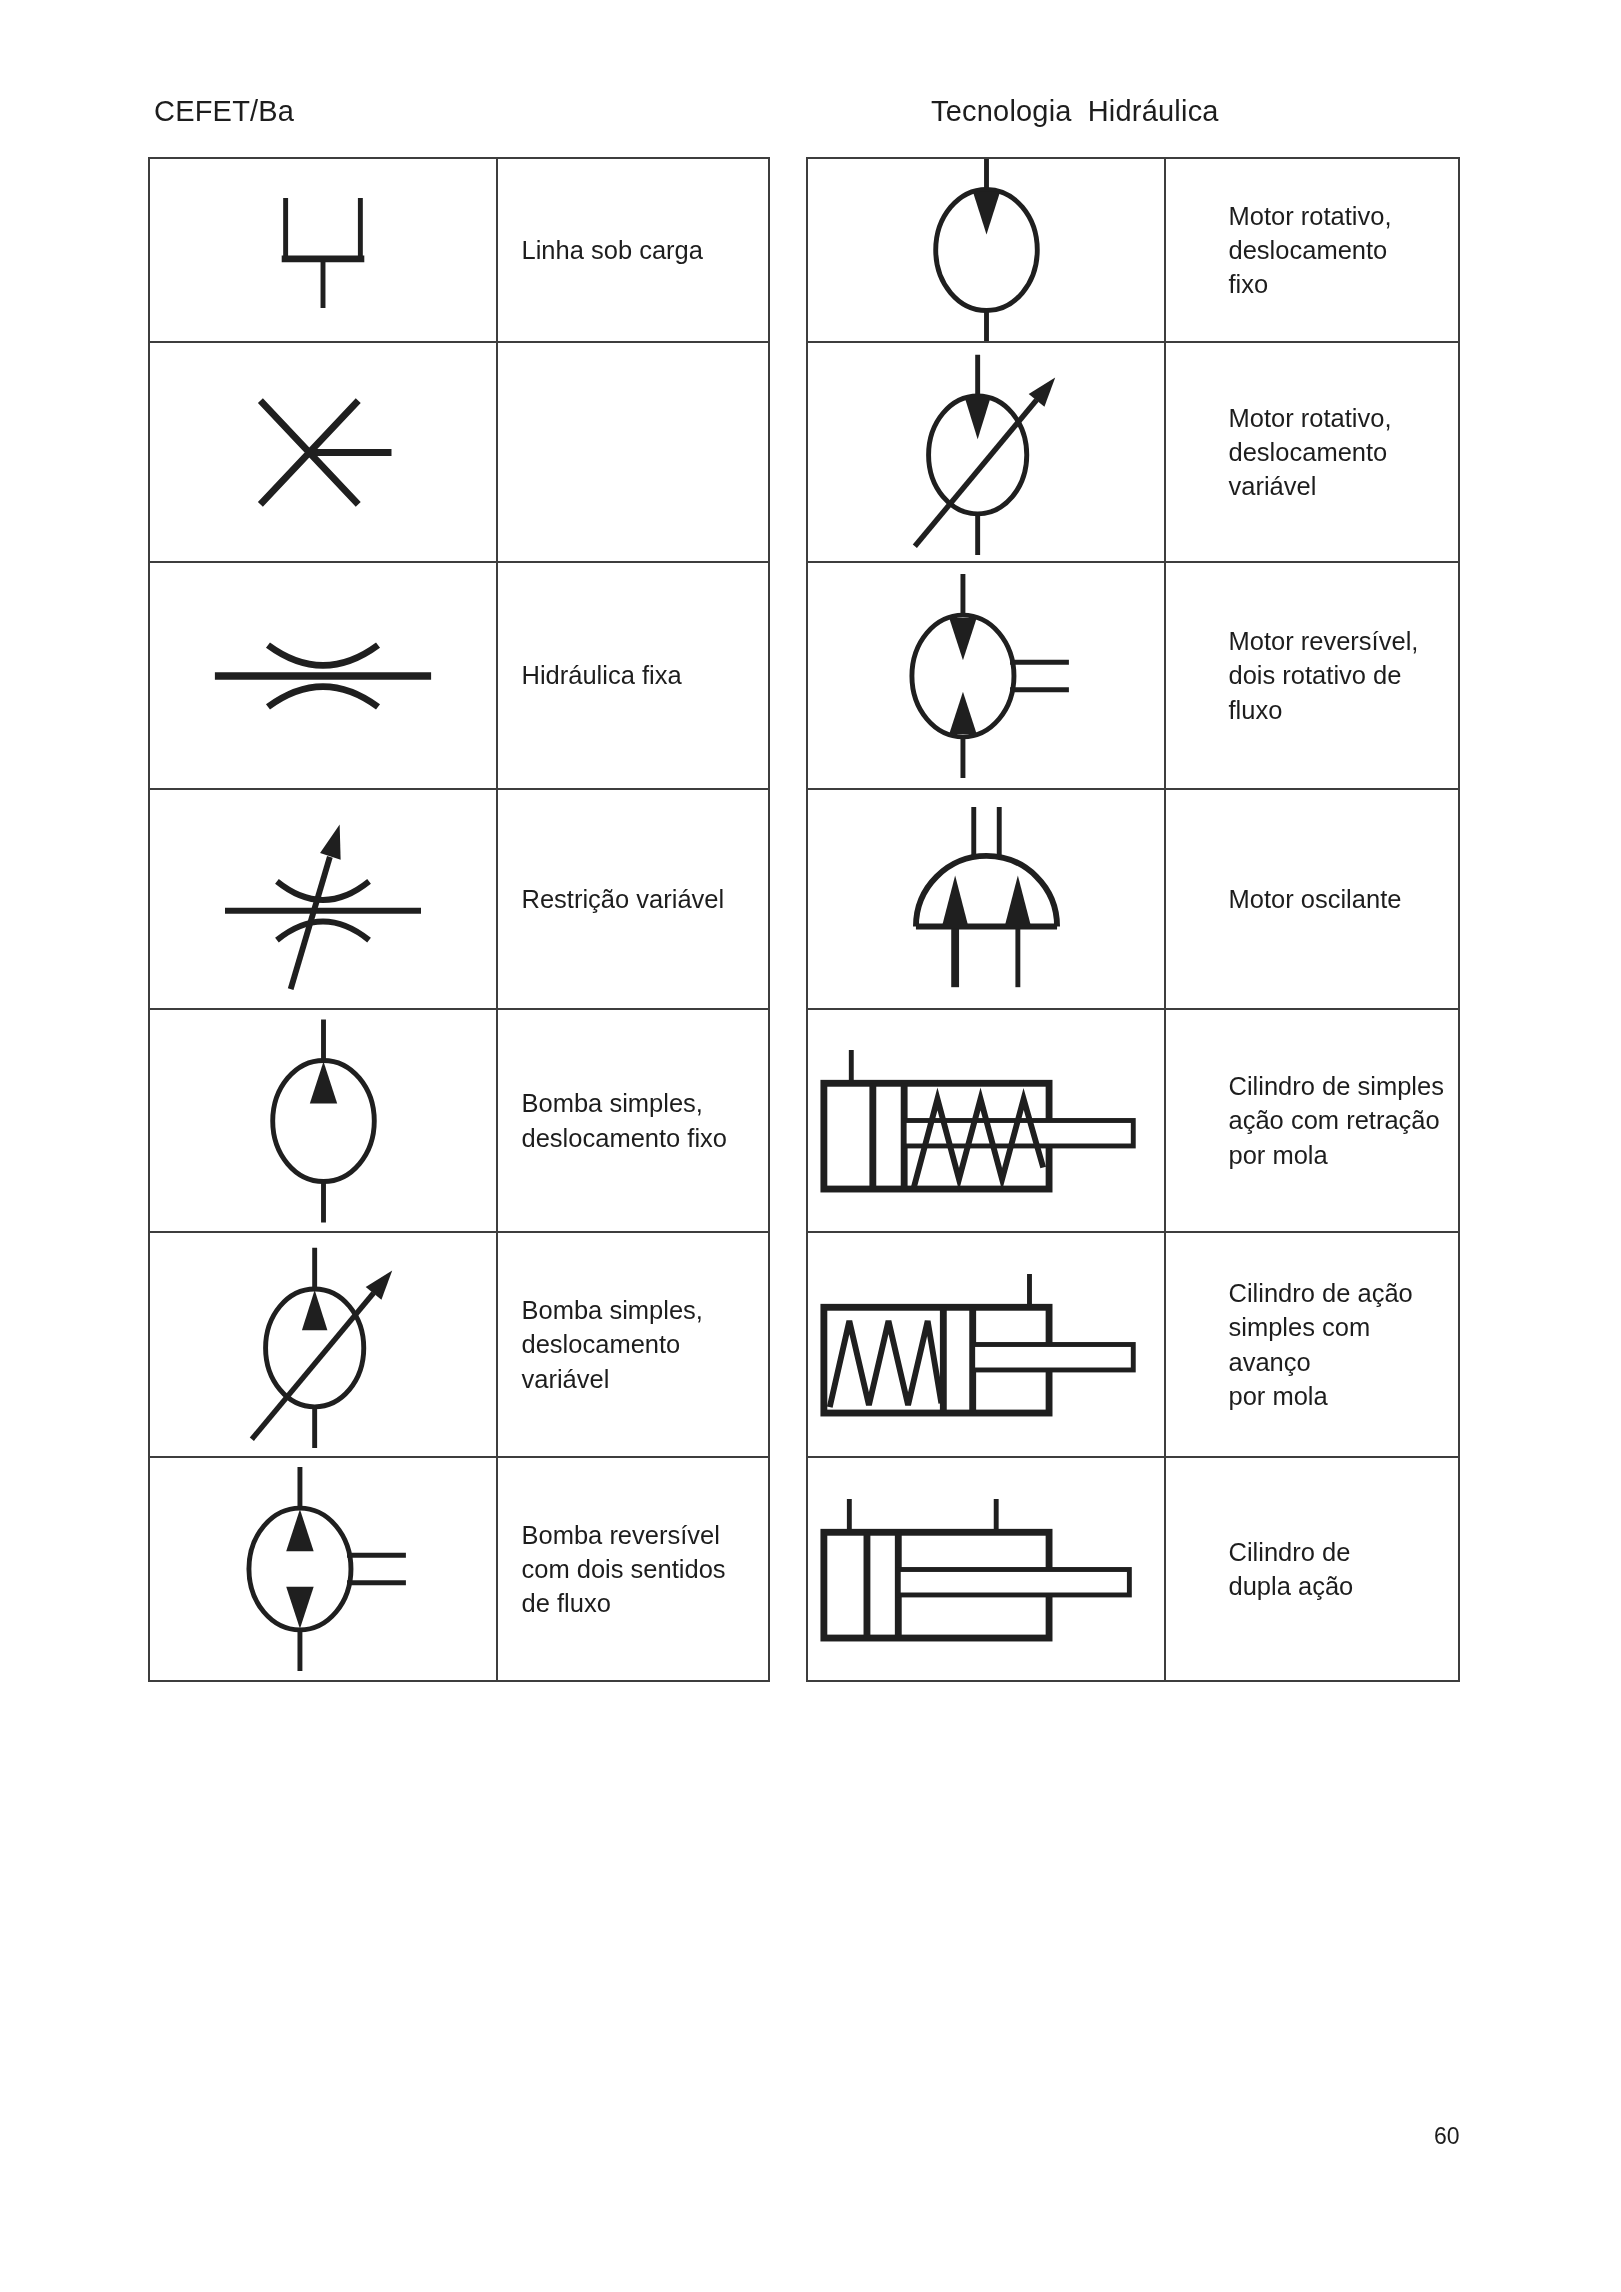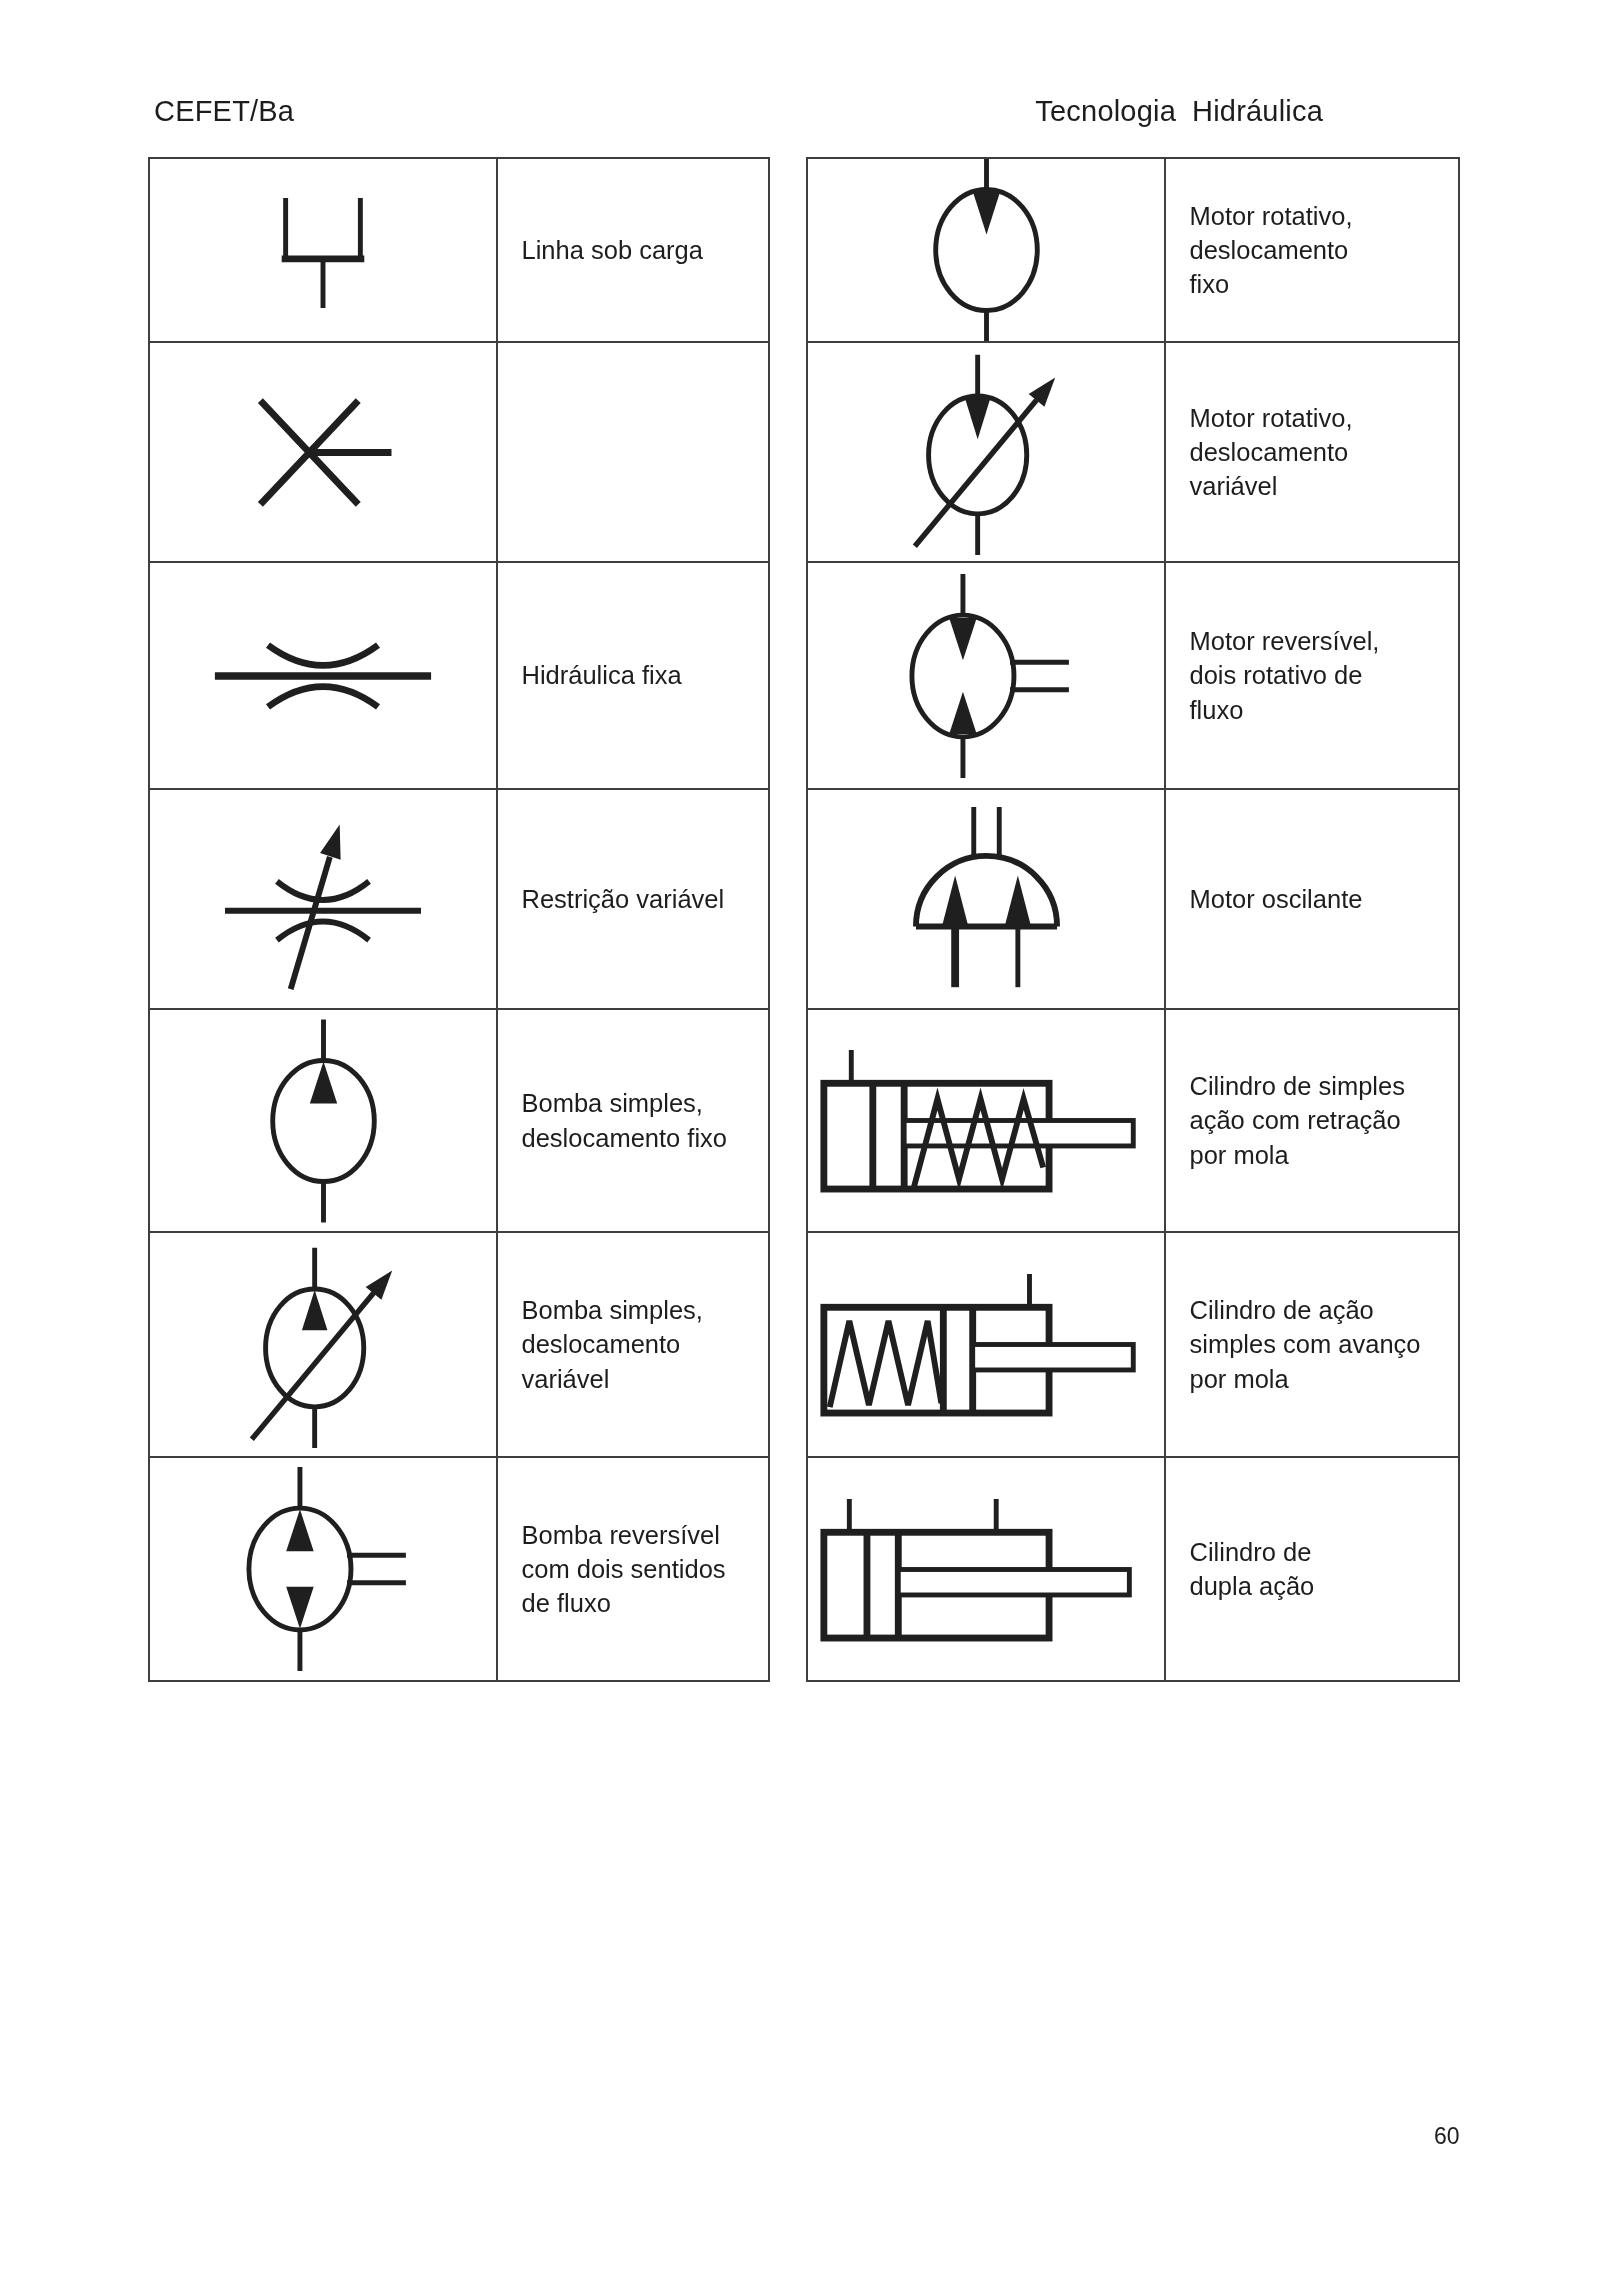--- a/index.html
+++ b/index.html
@@ -6,37 +6,37 @@
   .page{
     position:relative;
     width:1621px;height:2293px;
     background:#ffffff;
     font-family:"Liberation Sans", sans-serif;
     color:#1d1d1d;
     overflow:hidden;
   }
   .hdr{position:absolute;top:95px;font-size:29px;letter-spacing:0.2px;}
   .hdr-left{left:154px;text-align:center;}
-  .hdr-right{left:931px;width:392px;text-align:right;word-spacing:7.8px;}
+  .hdr-right{left:931px;width:392px;word-spacing:7.8px;}
   .page-num{position:absolute;top:2123px;left:1434px;font-size:23px;}
 
   .doc-table{
     position:absolute;top:157px;
     border:2px solid #3e3e3e;
     display:grid;
     grid-template-rows:184px 220px 227px 220px 223px 225px 222px;
     box-sizing:border-box;
     background:#fff;
   }
   .t-left{left:148px;width:622px;}
   .t-right{left:806px;width:654px;}
   .row{display:grid;border-bottom:2px solid #3e3e3e;min-height:0;}
   .row:last-child{border-bottom:none;}
   .t-left .row{grid-template-columns:348px 1fr;}
-  .t-right .row{grid-template-columns:358px 1fr;}
+  .t-right .row{grid-template-columns:358px 1fr;gap:39px;}
   .sym-cell{
     border-right:2px solid #3e3e3e;
     display:flex;align-items:center;justify-content:center;
     min-height:0;overflow:hidden;
   }
   .sym-cell.flush-left{justify-content:flex-start;padding-left:9.8px;}
   .label-cell{
     display:flex;align-items:center;
     padding:9.8px 11.8px 9.8px 23.5px;
     font-size:25.5px;line-height:1.34;

